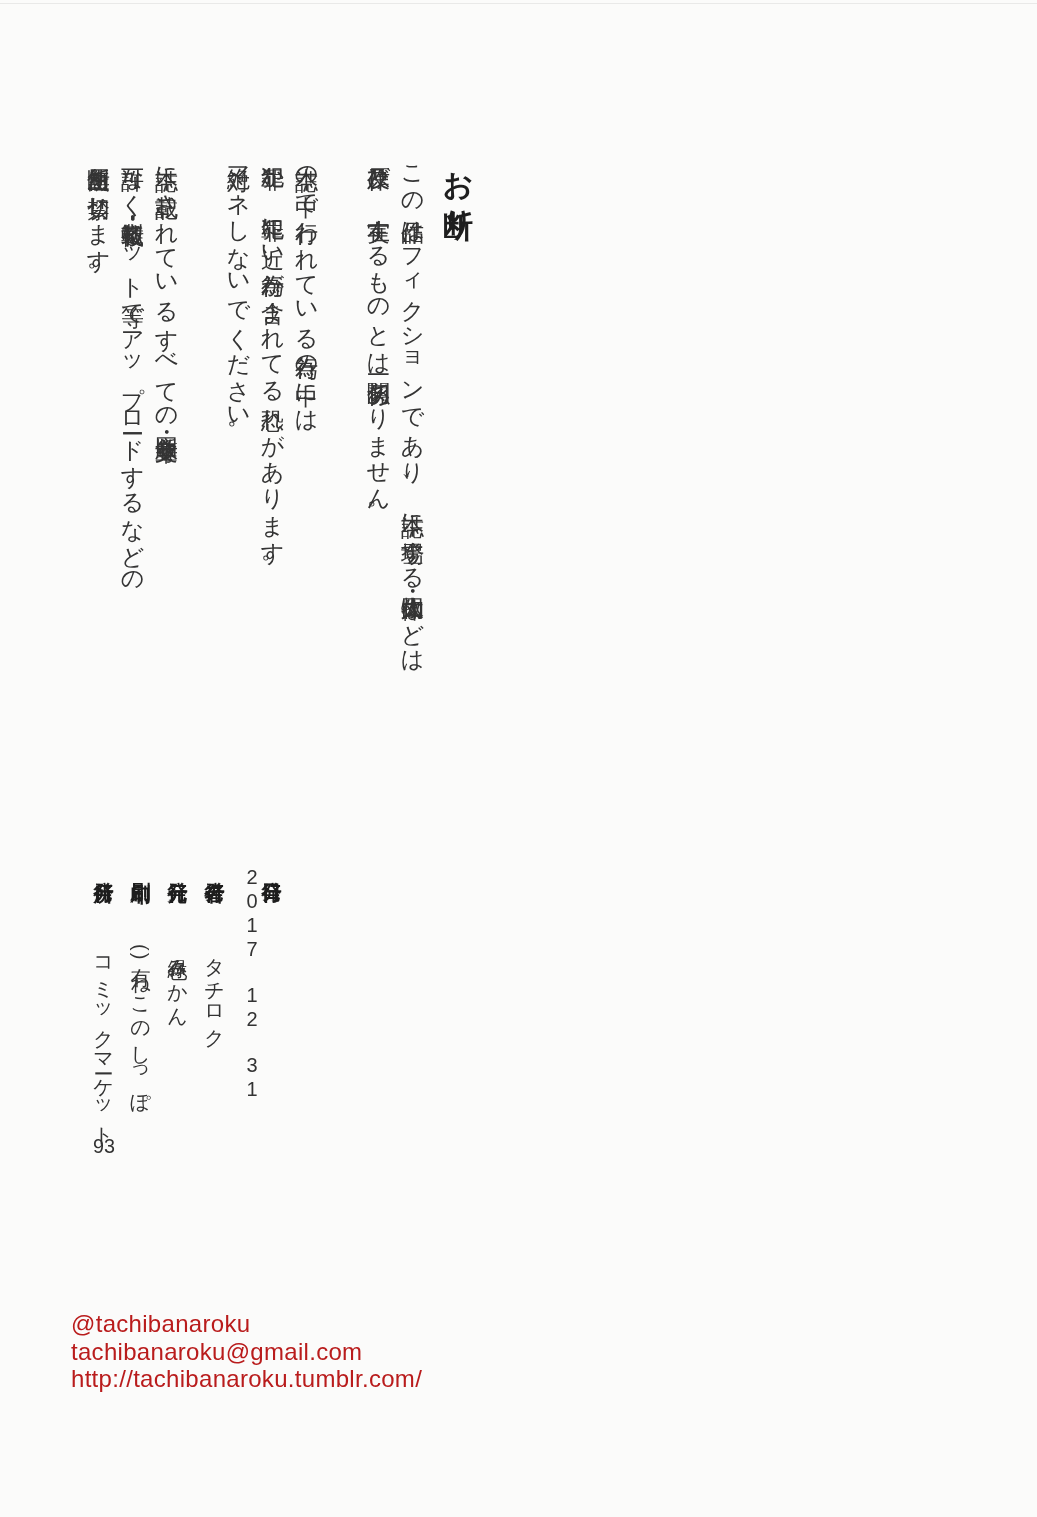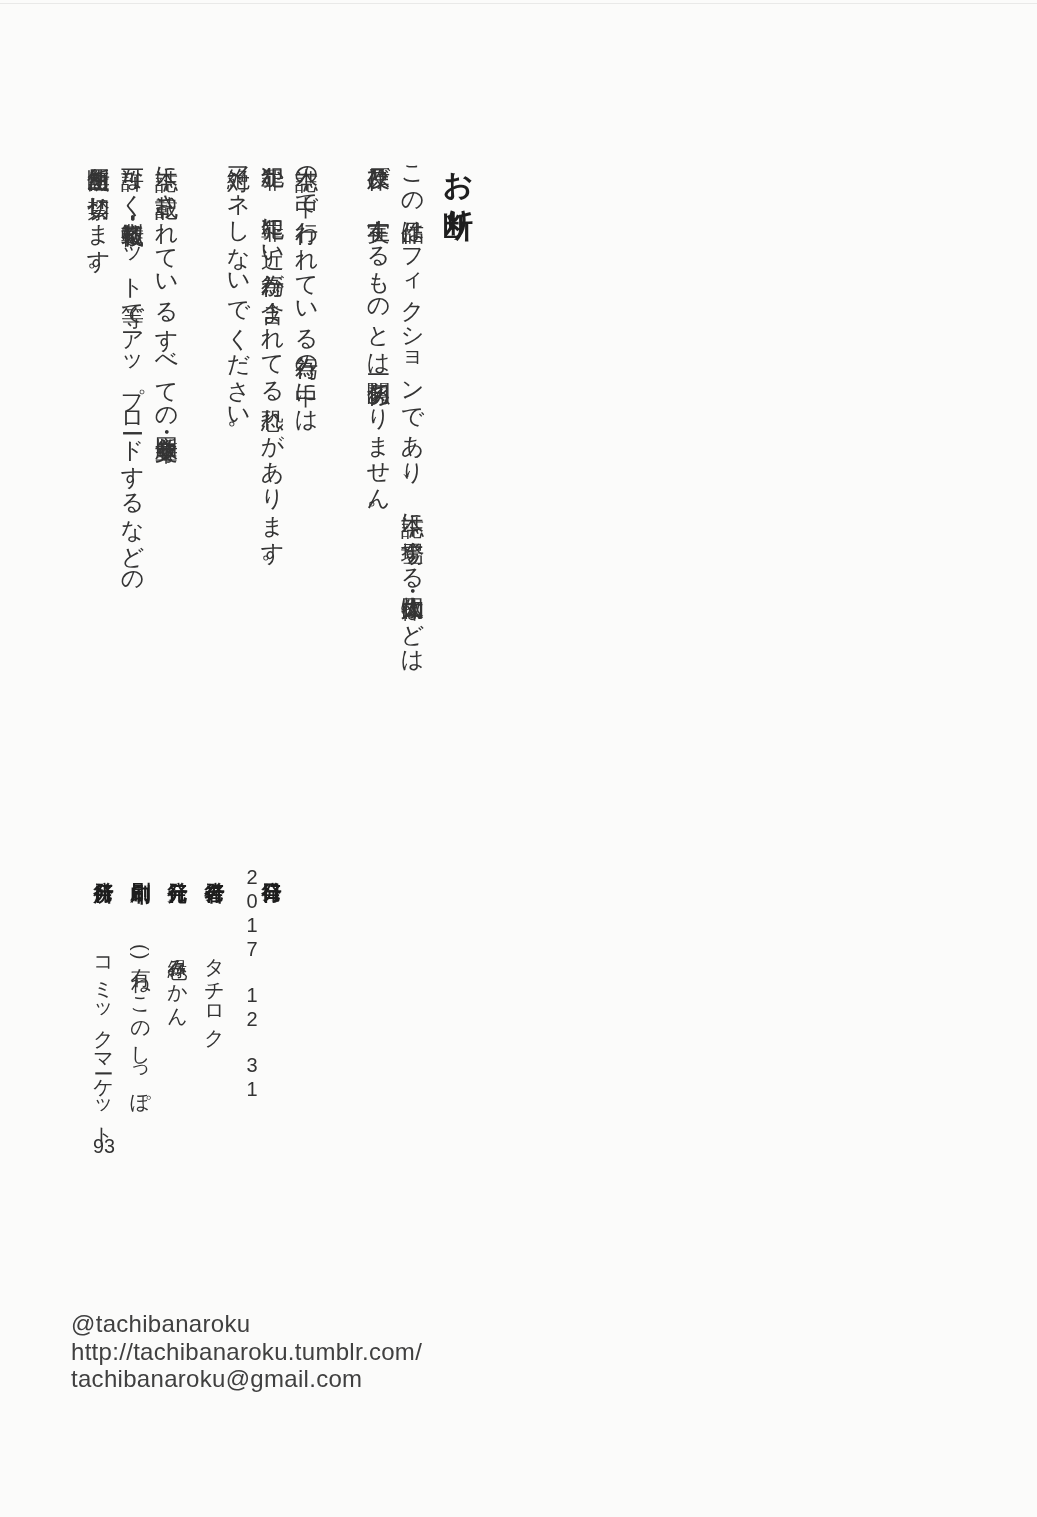--- a/index.html
+++ b/index.html
@@ -88,21 +88,21 @@
     color: #333;
   }
   
   .contact {
     position: absolute;
     left: 71px;
     top: 1310px;
     font-size: 24px;
     line-height: 27.5px;
     letter-spacing: 0.3px;
-    color: #404040;
+    color: #b91c1c;
   }
 </style>
 </head>
 <body>
 
 <div class="page">
 
   <div class="scan-line"></div>
 
   <section class="disclaimer">
@@ -130,17 +130,17 @@
     <div class="pub-row">
       <span class="pub-label">刷印刷</span><span class="pub-value">(有)ねこのしっぽ</span>
     </div>
     <div class="pub-row">
       <span class="pub-label">発行所</span><span class="pub-value">コミックマーケット</span><span class="pub-value tcy">93</span>
     </div>
   </section>
 
   <footer class="contact">
     <div>@tachibanaroku</div>
+    <div>tachibanaroku@gmail.com</div>
     <div>http://tachibanaroku.tumblr.com/</div>
-    <div>tachibanaroku@gmail.com</div>
   </footer>
 
 </div>
 
 </body></html>

